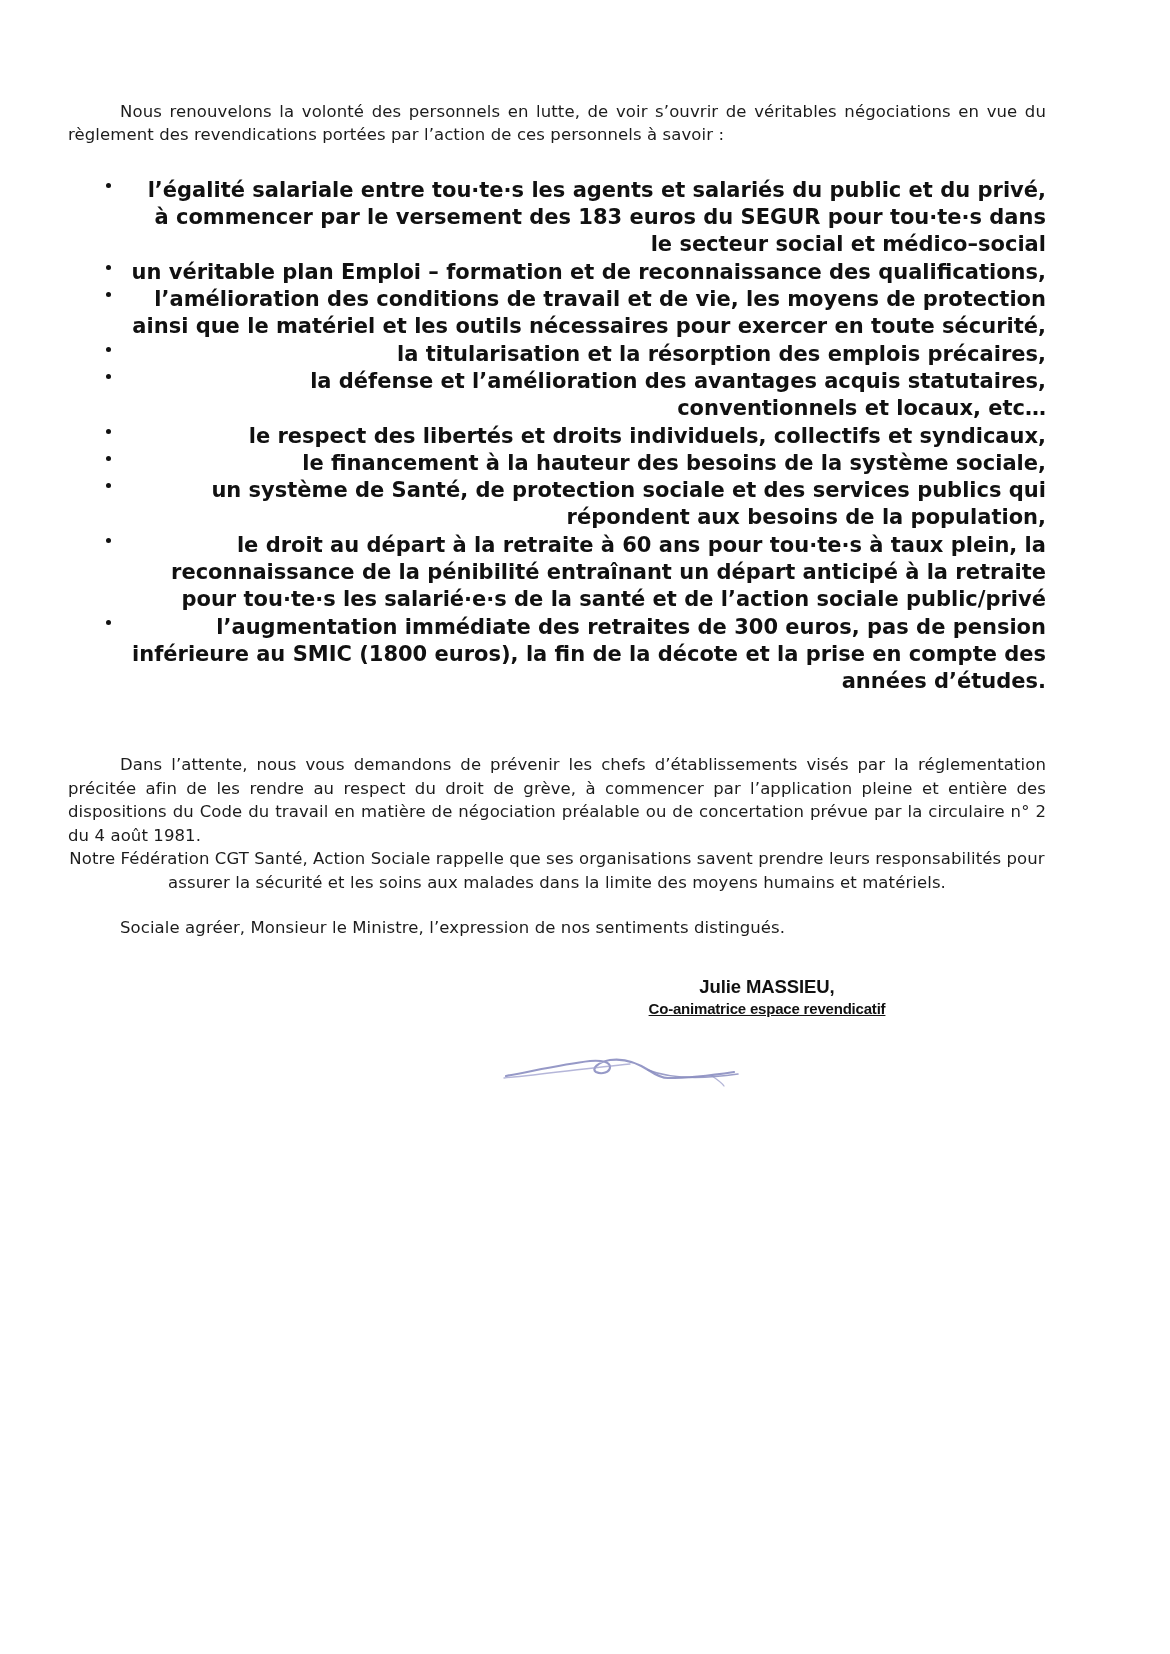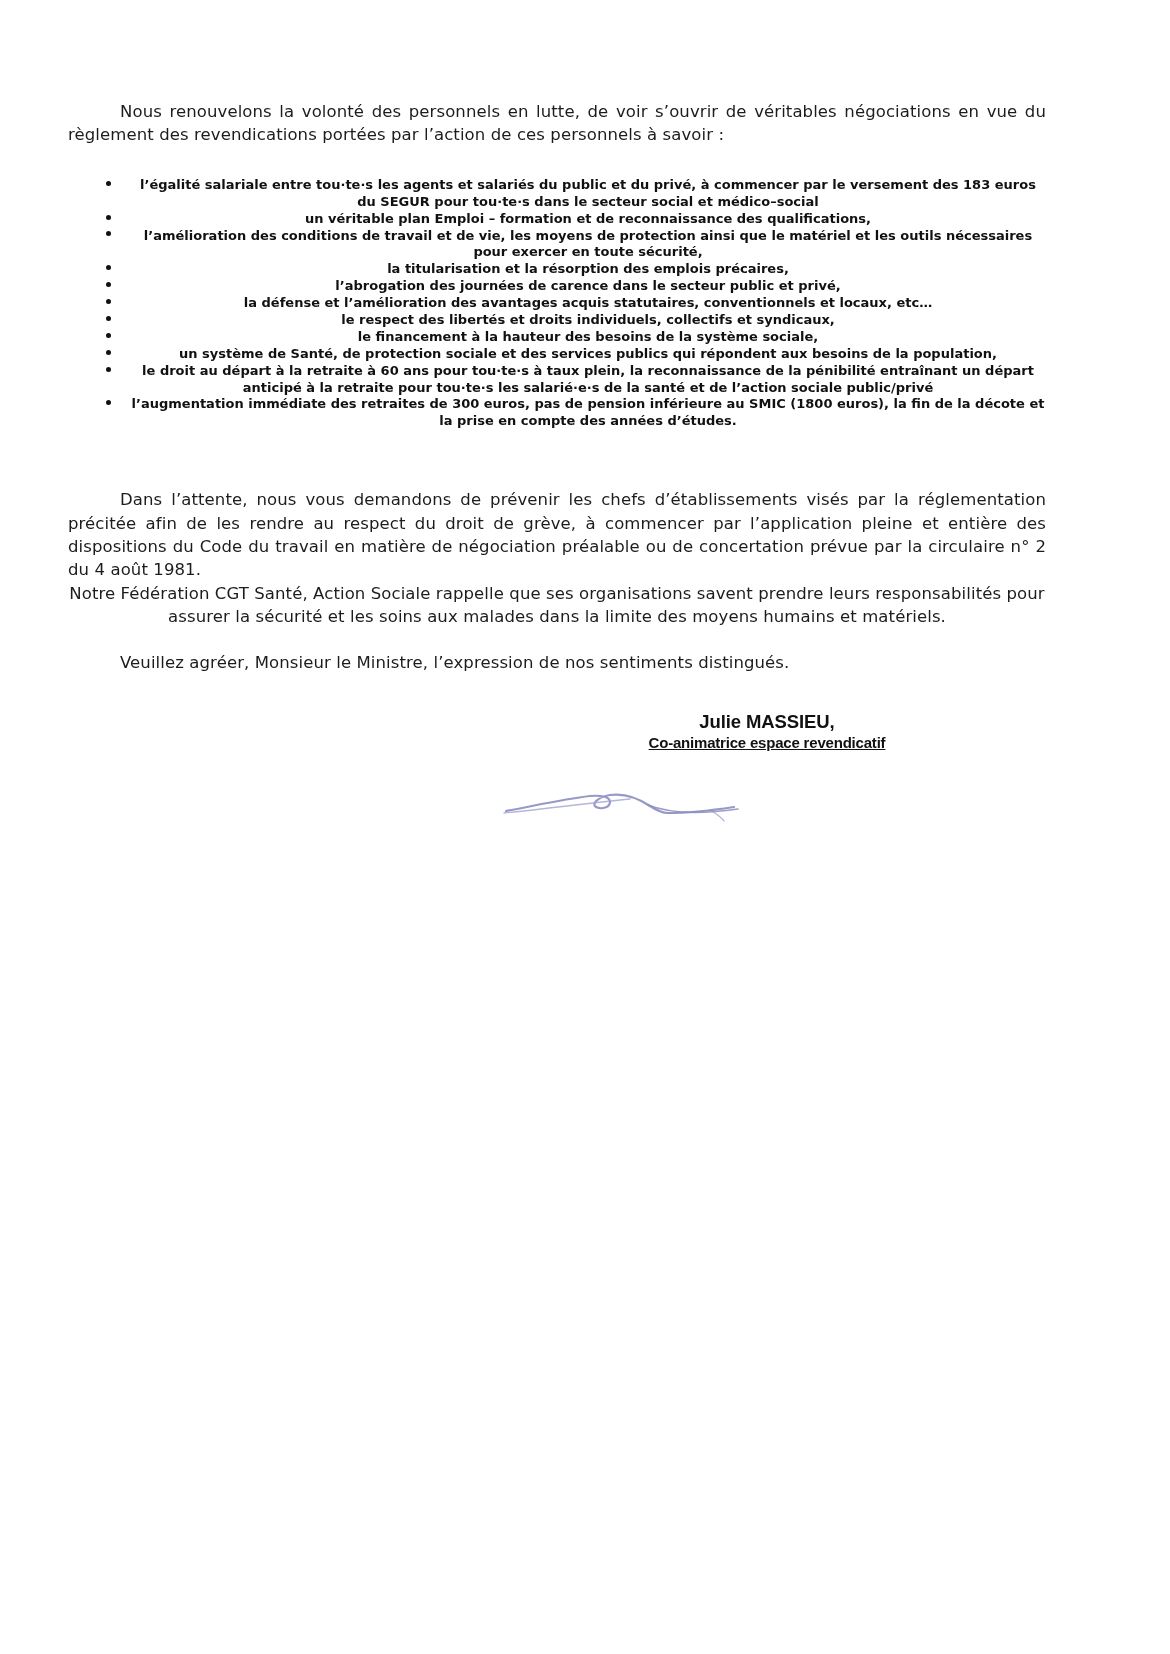--- a/index.html
+++ b/index.html
@@ -45,25 +45,25 @@
 
   ul.demands {
     list-style: none;
     margin: 0;
     padding: 0;
   }
   ul.demands li {
     position: relative;
     margin: 0 0 0 0;
     padding: 0 0 0 62px;
-    font-size: 13px;
+    font-size: 21px;
     font-weight: bold;
     line-height: 1.30;
     color: #111;
-    text-align: center;
+    text-align: right;
   }
   ul.demands li .bullet {
     position: absolute;
     left: 38px;
     top: 0.30em;
     width: 5px;
     height: 5px;
     background: #111;
     border-radius: 50%;
     display: block;
@@ -113,38 +113,37 @@
 
     <p class="para"><span class="indent"></span><span>Nous renouvelons la volonté des personnels en lutte, de voir s’ouvrir de véritables négociations en vue du règlement des revendications portées par l’action de ces personnels à savoir :</span></p>
 
     <div class="block-gap-1"></div>
 
     <ul class="demands">
       <li><span class="bullet"></span><span>l’égalité salariale entre tou·te·s les agents et salariés du public et du privé, à commencer par le versement des 183 euros du SEGUR pour tou·te·s dans le secteur social et médico–social</span></li>
       <li><span class="bullet"></span><span>un véritable plan Emploi – formation et de reconnaissance des qualifications,</span></li>
       <li><span class="bullet"></span><span>l’amélioration des conditions de travail et de vie, les moyens de protection ainsi que le matériel et les outils nécessaires pour exercer en toute sécurité,</span></li>
       <li><span class="bullet"></span><span>la titularisation et la résorption des emplois précaires,</span></li>
-      <li><span class="bullet"></span><span>l’abrogation des journées de carence dans le secteur public et privé,</span></li>
       <li><span class="bullet"></span><span>la défense et l’amélioration des avantages acquis statutaires, conventionnels et locaux, etc…</span></li>
       <li><span class="bullet"></span><span>le respect des libertés et droits individuels, collectifs et syndicaux,</span></li>
       <li><span class="bullet"></span><span>le financement à la hauteur des besoins de la système sociale,</span></li>
       <li><span class="bullet"></span><span>un système de Santé, de protection sociale et  des services publics qui répondent aux besoins de la population,</span></li>
       <li><span class="bullet"></span><span>le droit au départ à la retraite à 60 ans pour tou·te·s à taux plein, la reconnaissance de la pénibilité entraînant un départ anticipé à la retraite pour tou·te·s les salarié·e·s de la santé et de l’action sociale public/privé</span></li>
       <li><span class="bullet"></span><span>l’augmentation immédiate des retraites de 300 euros, pas de pension inférieure au SMIC (1800 euros), la fin de la décote et la prise en compte des années d’études.</span></li>
     </ul>
 
     <div class="block-gap-2"></div>
 
     <p class="para"><span class="indent"></span><span>Dans l’attente, nous vous demandons de prévenir les chefs d’établissements visés par la réglementation précitée afin de les rendre au respect du droit de grève, à commencer par l’application pleine et entière des dispositions du Code du travail en matière de négociation préalable ou de concertation prévue par la circulaire n° 2 du 4 août 1981.</span></p>
 
     <p class="para" style="text-align:center;"><span>Notre Fédération CGT Santé, Action Sociale rappelle que ses organisations savent prendre leurs responsabilités pour assurer la sécurité et les soins aux malades dans la limite des moyens humains et matériels.</span></p>
 
     <div class="block-gap-3"></div>
 
-    <p class="para" style="text-align:left;"><span class="indent"></span><span>Veuillez agréer, Monsieur le Ministre, l’expression de nos sentiments distingués.</span></p>
+    <p class="para" style="text-align:left;"><span class="indent"></span><span>Sociale agréer, Monsieur le Ministre, l’expression de nos sentiments distingués.</span></p>
 
     <div class="sign-block">
       <div class="sign-name">Julie MASSIEU,</div>
       <div class="sign-role">Co-animatrice espace revendicatif</div>
     </div>
 
     <div class="signature-wrap">
       <svg width="260" height="70" viewBox="0 0 260 70" fill="none" xmlns="http://www.w3.org/2000/svg">
         <path d="M8 46 C40 40, 66 34, 92 31 C104 30, 112 32, 112 37 C112 42, 104 45, 98 42 C93 39, 100 32, 112 30 C126 28, 140 33, 152 41 C158 45, 163 48, 170 48 C192 48, 216 45, 236 42" stroke="#9093c4" stroke-width="2.2" stroke-linecap="round" fill="none" opacity="0.95"></path>
         <path d="M6 48 C48 44, 90 38, 132 34" stroke="#a2a4cf" stroke-width="1.4" stroke-linecap="round" fill="none" opacity="0.8"></path>

